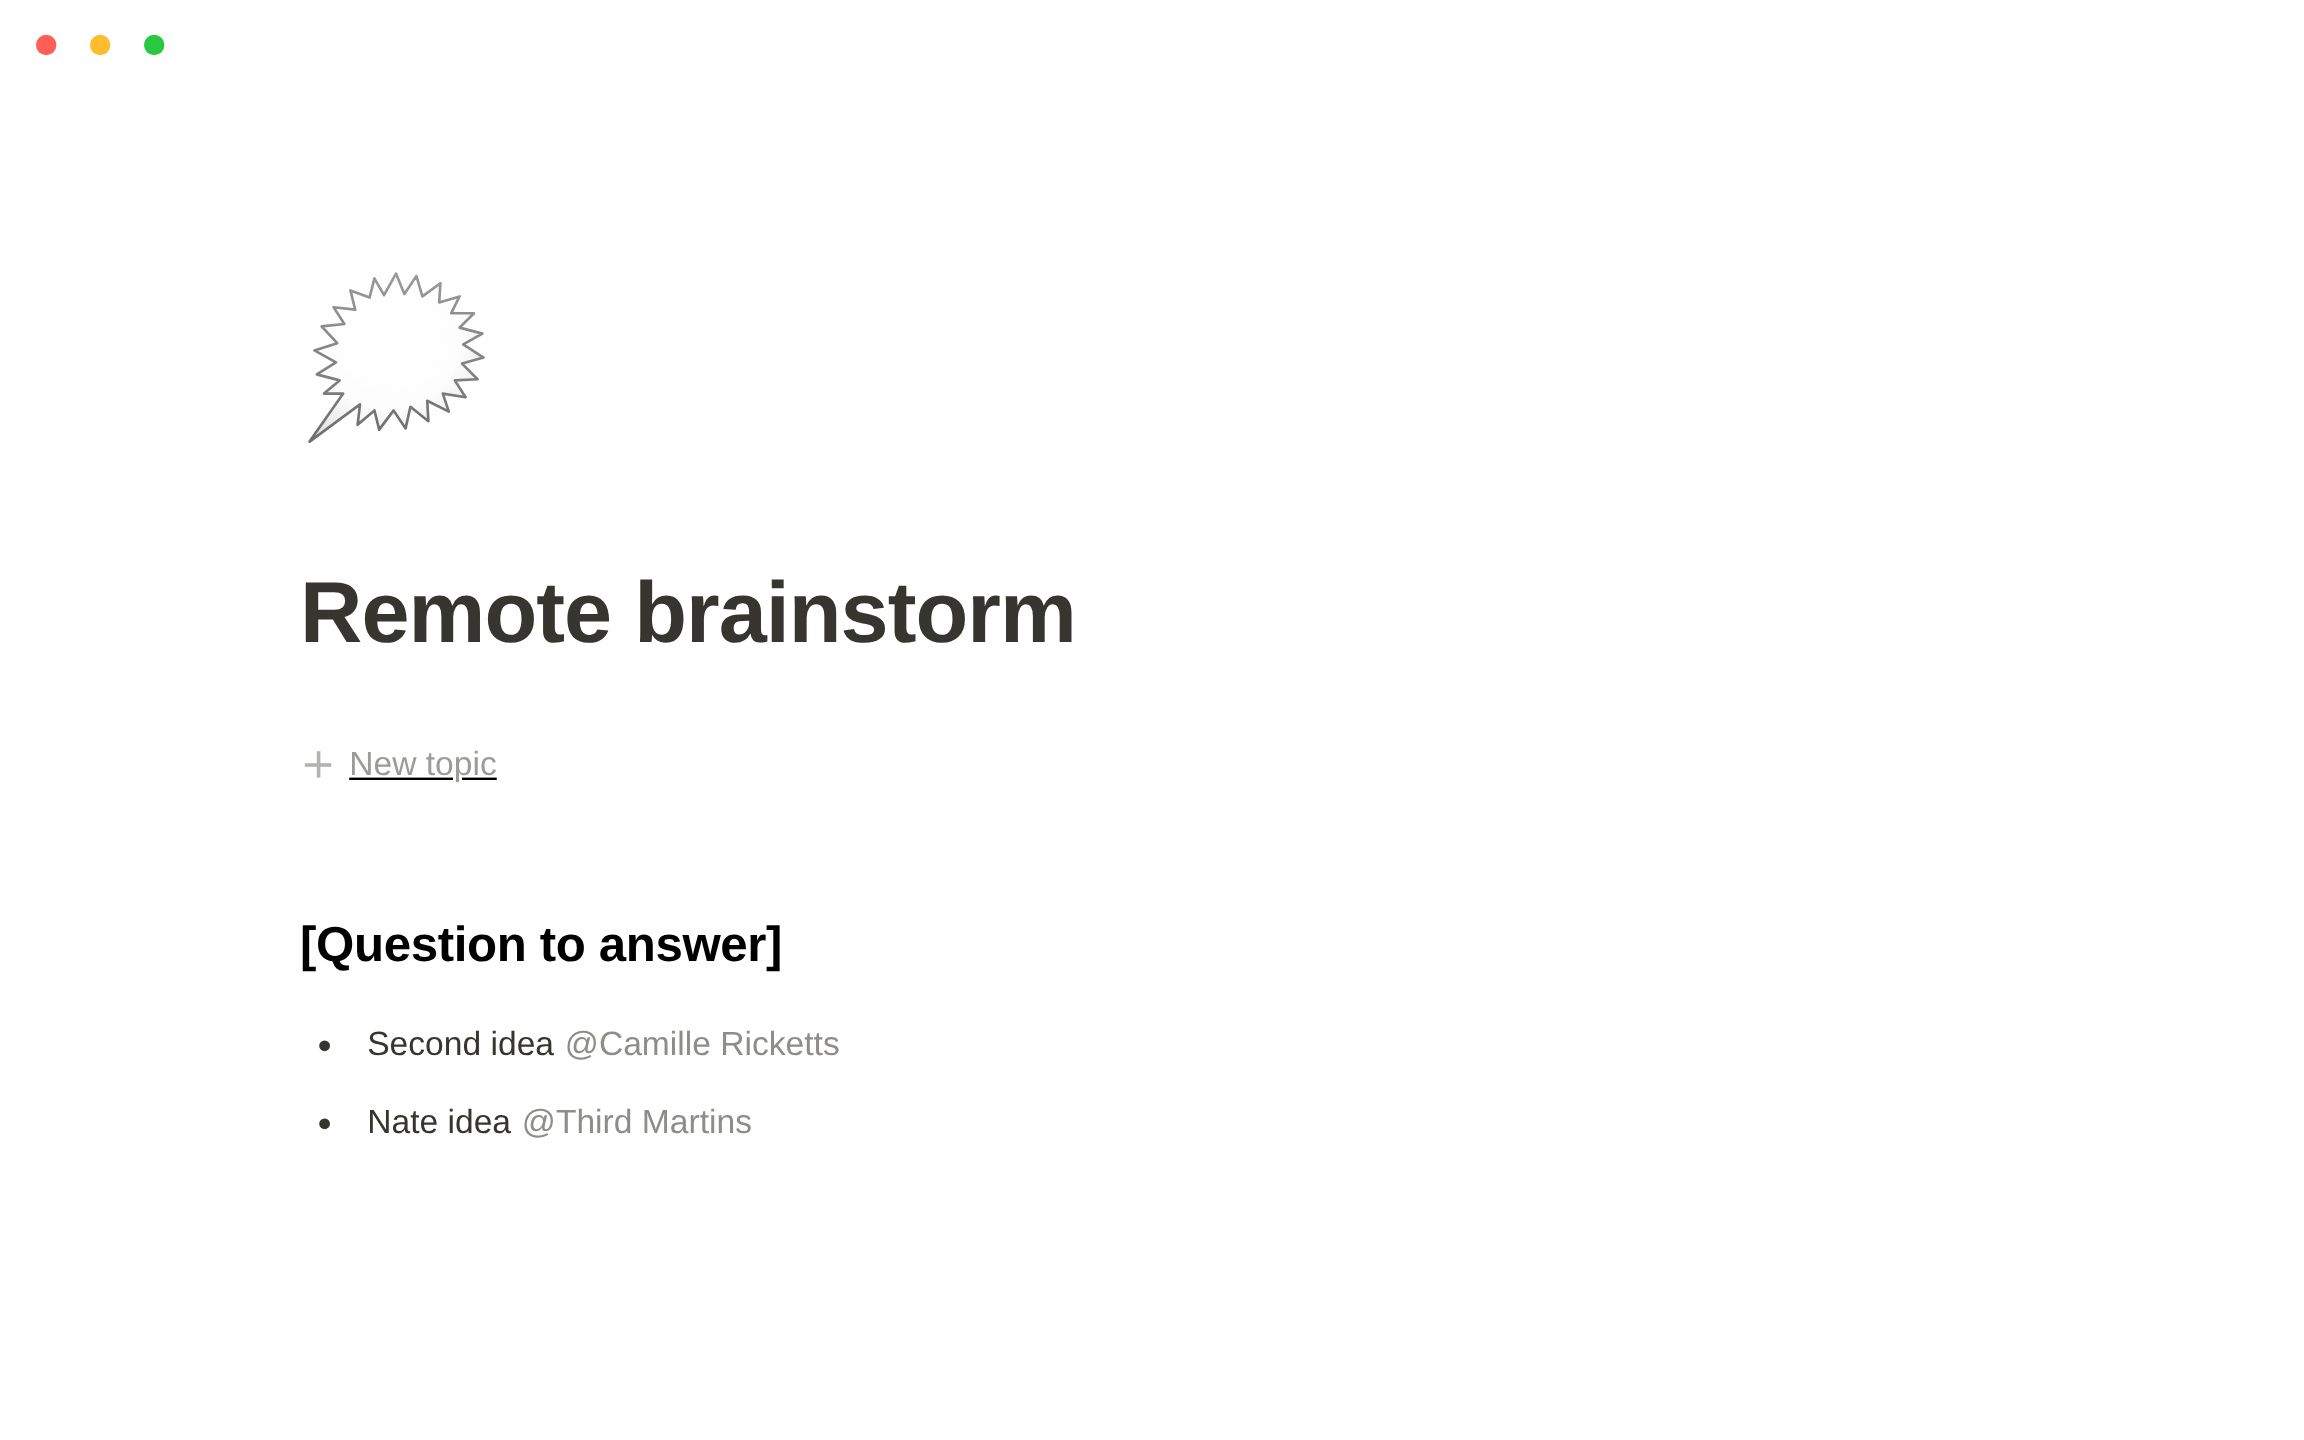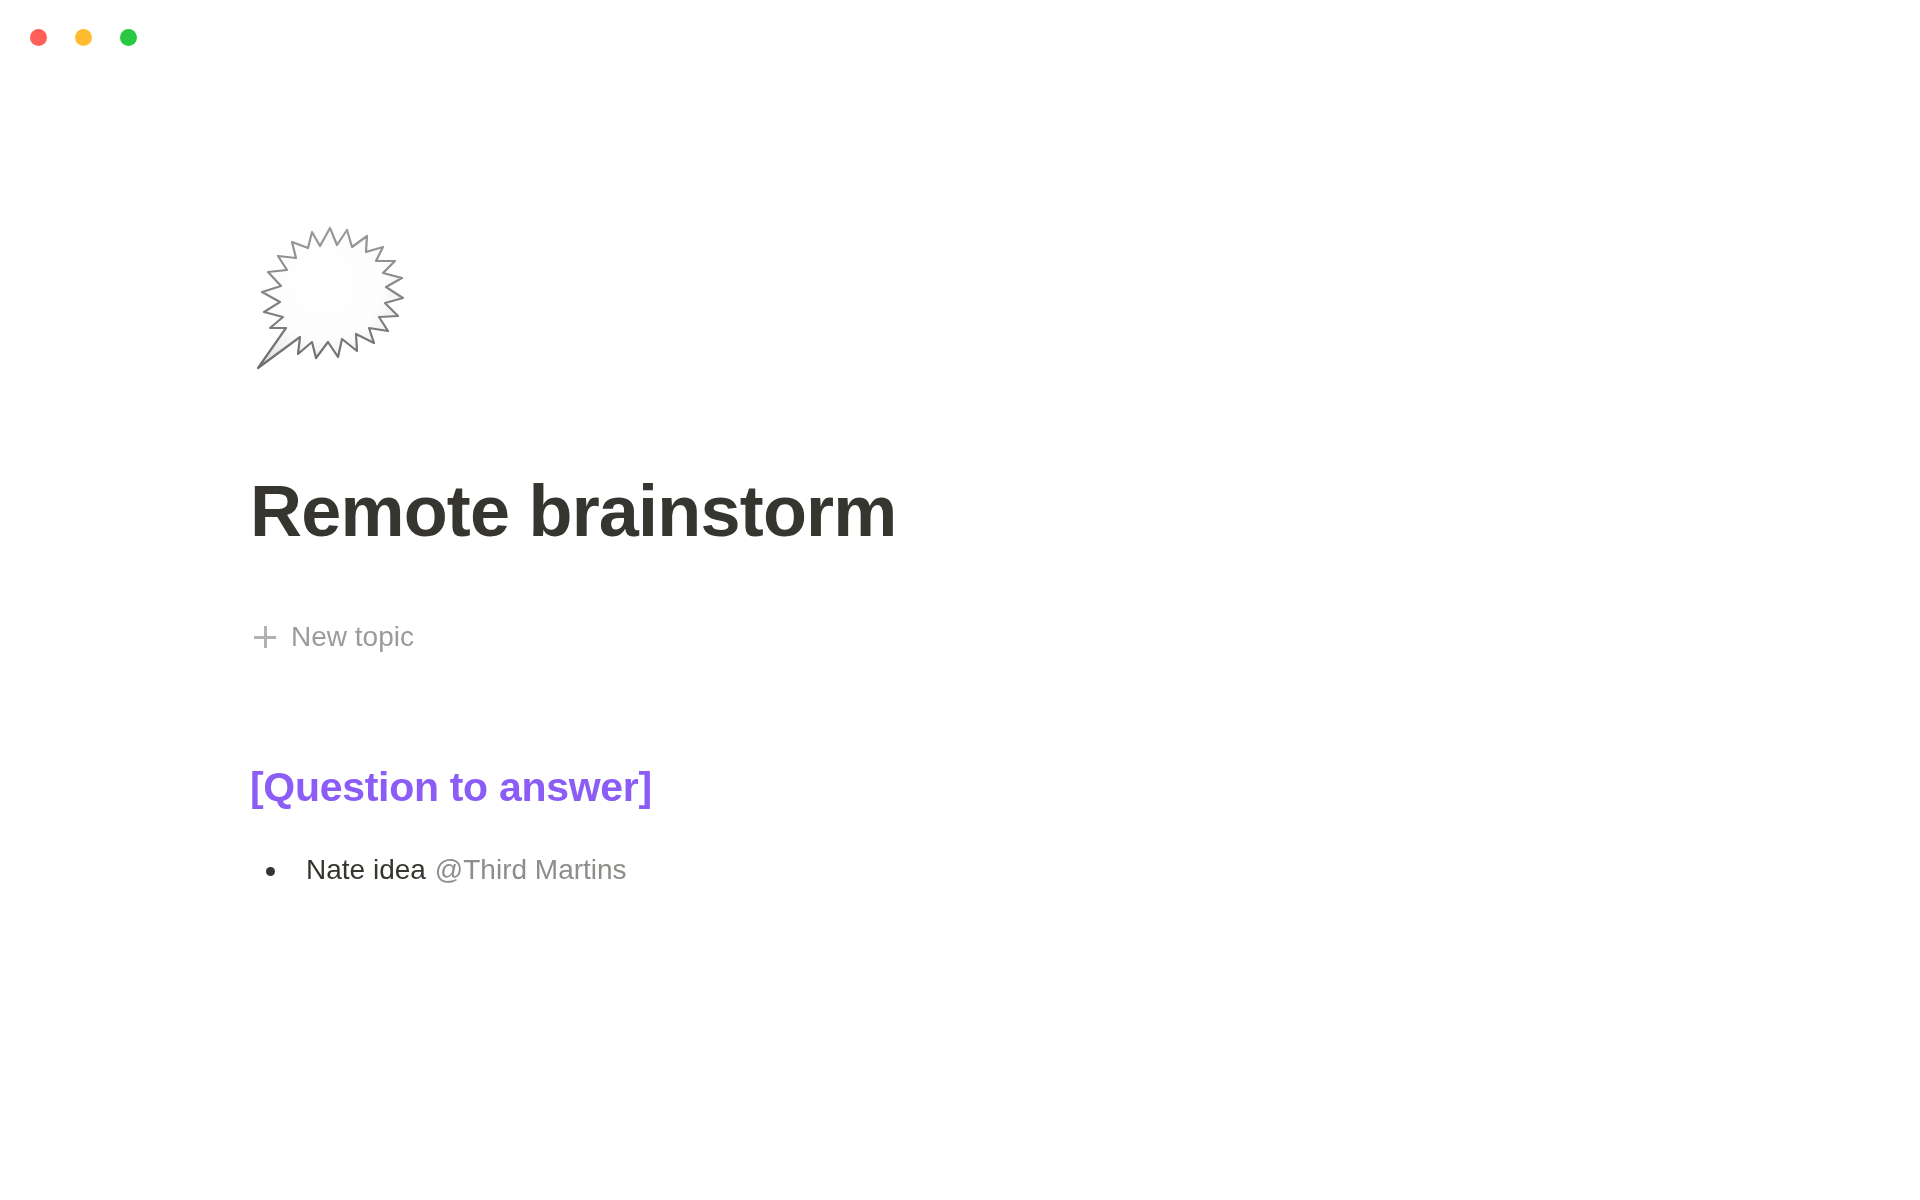--- a/index.html
+++ b/index.html
@@ -91,20 +91,21 @@
   
   .new-topic {
     position: absolute;
     left: 4px;
     top: 620px;
     display: flex;
     align-items: center;
     gap: 15px;
     cursor: pointer;
     user-select: none;
+    text-decoration: underline;
   }
   .plus-icon {
     position: relative;
     width: 22px;
     height: 22px;
     display: inline-block;
     flex: 0 0 auto;
   }
   .plus-icon::before,
   .plus-icon::after {
@@ -130,21 +131,21 @@
   
   .section-heading {
     position: absolute;
     left: 0;
     top: 762px;
     margin: 0;
     font-size: 41px;
     line-height: 50px;
     font-weight: 700;
     letter-spacing: -0.3px;
-    color: #8b5cf6;
+    color: #000000;
     white-space: nowrap;
   }
 
   
   .idea-list {
     position: absolute;
     left: 0;
     top: 852px;
     margin: 0;
     padding: 0;
@@ -218,19 +219,24 @@
     <div class="new-topic">
       <span class="plus-icon"></span>
       <span class="new-topic-label">New topic</span>
     </div>
 
     <h2 class="section-heading">[Question to answer]</h2>
 
     <ul class="idea-list">
       <li class="idea-item">
         <span class="idea-bullet"></span>
+        <span class="idea-text">Second idea</span>
+        <span class="idea-mention">@Camille Ricketts</span>
+      </li>
+      <li class="idea-item">
+        <span class="idea-bullet"></span>
         <span class="idea-text">Nate idea</span>
         <span class="idea-mention">@Third Martins</span>
       </li>
     </ul>
 
   </div>
 </div>
 
 </body></html>

